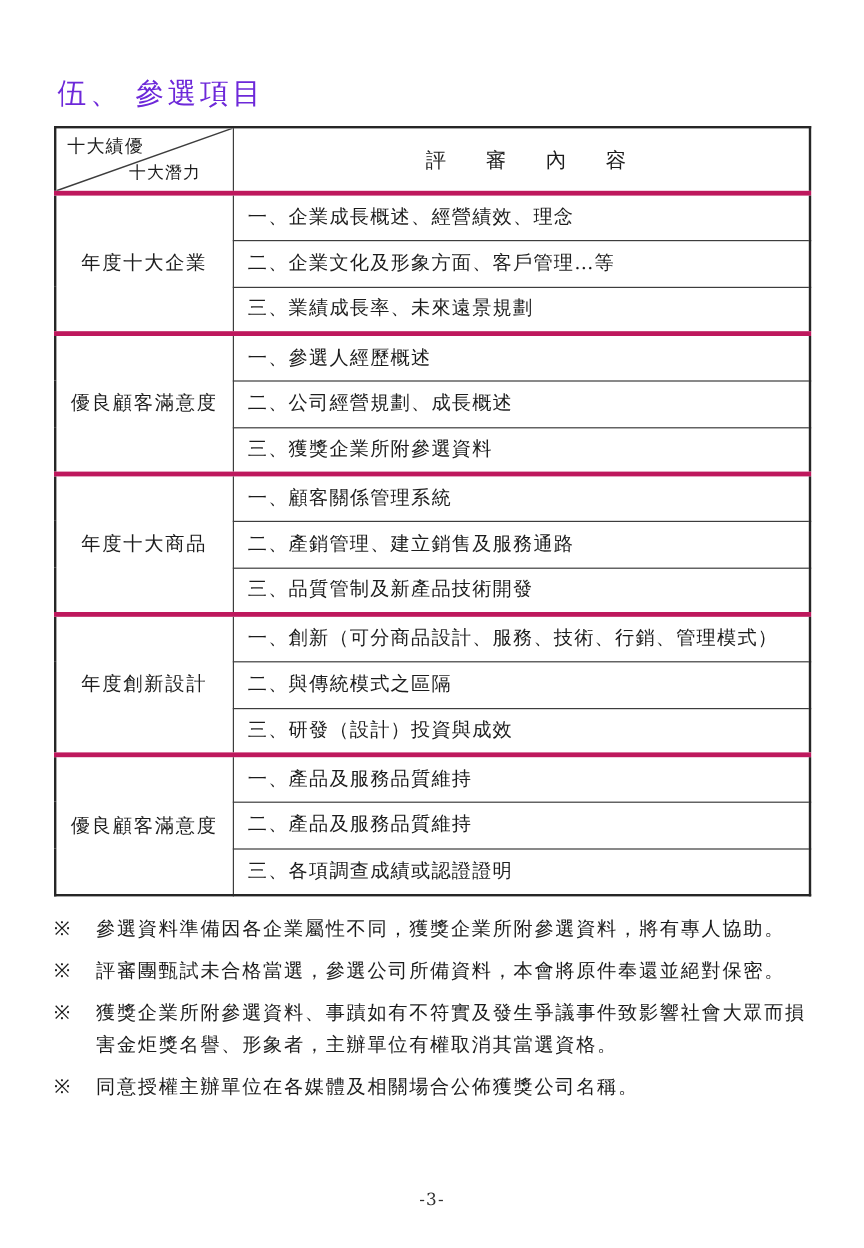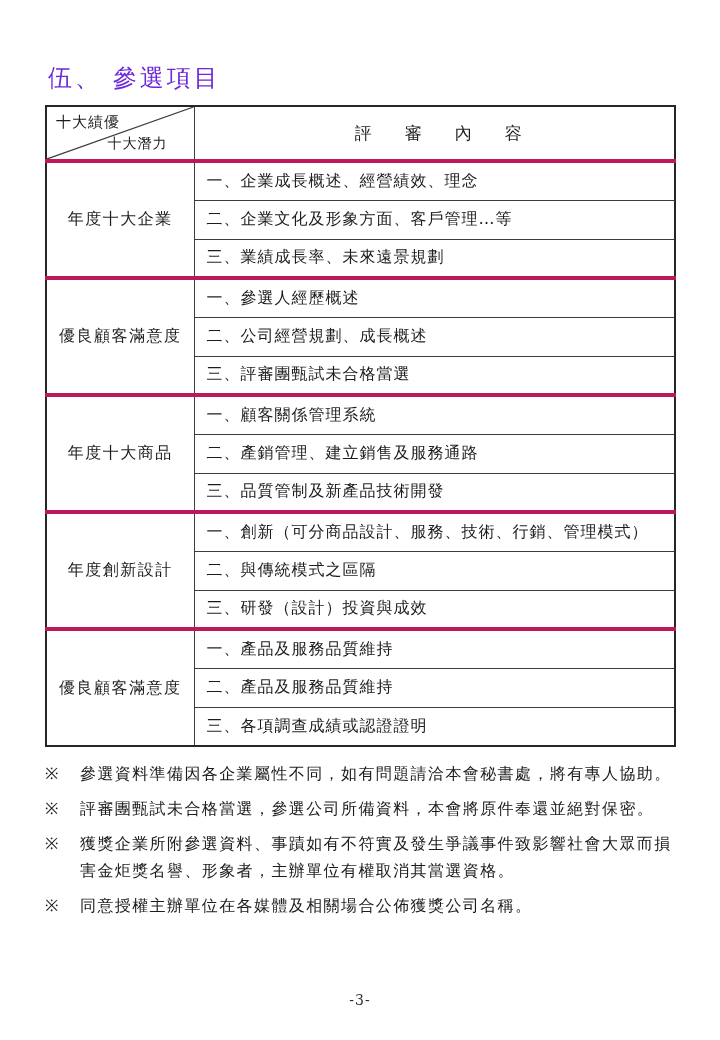--- a/index.html
+++ b/index.html
@@ -161,21 +161,21 @@
       </tr>
 
       <tr class="item-row sec-start">
         <td class="category-cell" rowspan="3">優良顧客滿意度</td>
         <td class="item-cell">一、參選人經歷概述</td>
       </tr>
       <tr class="item-row">
         <td class="item-cell">二、公司經營規劃、成長概述</td>
       </tr>
       <tr class="item-row">
-        <td class="item-cell">三、評審團甄試未合格當選</td>
+        <td class="item-cell">三、獲獎企業所附參選資料</td>
       </tr>
 
       <tr class="item-row sec-start">
         <td class="category-cell" rowspan="3">年度十大商品</td>
         <td class="item-cell">一、顧客關係管理系統</td>
       </tr>
       <tr class="item-row">
         <td class="item-cell">二、產銷管理、建立銷售及服務通路</td>
       </tr>
       <tr class="item-row">
@@ -202,21 +202,21 @@
       </tr>
       <tr class="item-row">
         <td class="item-cell">三、各項調查成績或認證證明</td>
       </tr>
     </tbody>
   </table>
 
   <div class="notes">
     <div class="note">
       <span class="note-marker">※</span>
-      <span class="note-text">參選資料準備因各企業屬性不同，如有問題請洽本會秘書處，將有專人協助。</span>
+      <span class="note-text">參選資料準備因各企業屬性不同，獲獎企業所附參選資料，將有專人協助。</span>
     </div>
     <div class="note">
       <span class="note-marker">※</span>
       <span class="note-text">評審團甄試未合格當選，參選公司所備資料，本會將原件奉還並絕對保密。</span>
     </div>
     <div class="note">
       <span class="note-marker">※</span>
       <span class="note-text">獲獎企業所附參選資料、事蹟如有不符實及發生爭議事件致影響社會大眾而損害金炬獎名譽、形象者，主辦單位有權取消其當選資格。</span>
     </div>
     <div class="note">

